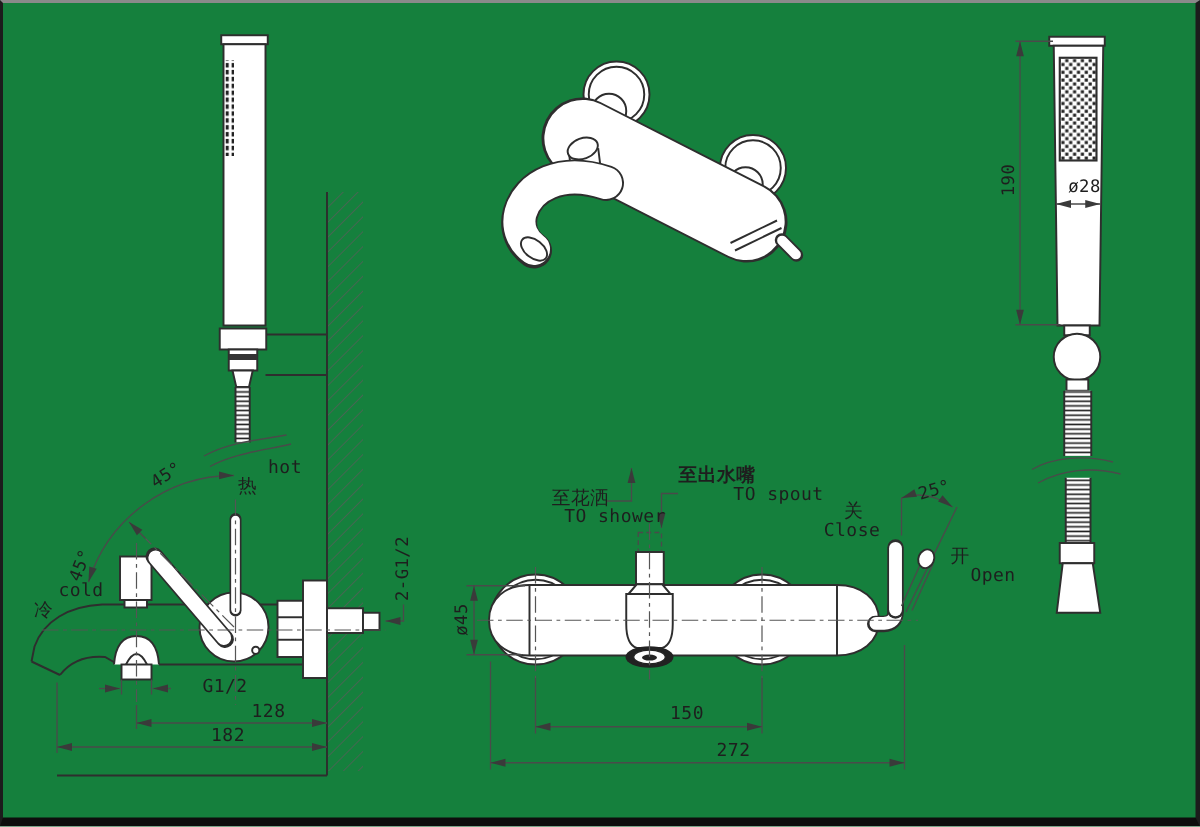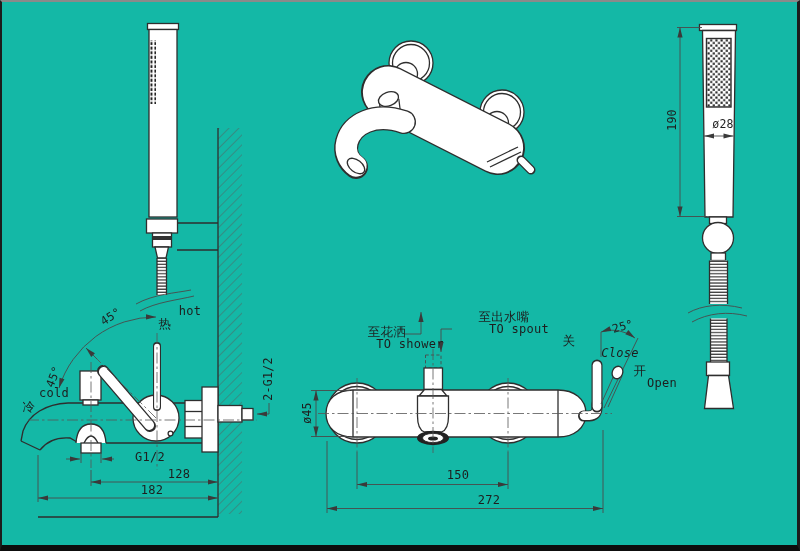--- a/index.html
+++ b/index.html
@@ -1,16 +1,16 @@
 <!DOCTYPE html>
 <html><head>
 <meta charset="utf-8">
 <style>
   html,body{margin:0;padding:0;background:#e8e8e8;}
-  .stage{position:relative;width:800px;height:551px;background:#14b8a6;overflow:hidden;
+  .stage{position:relative;width:800px;height:551px;background:#15803d;overflow:hidden;
          font-family:"DejaVu Sans Mono","Liberation Mono",monospace;}
   .frame{position:absolute;inset:0;box-sizing:border-box;
          border-left:2px solid #1c1c1c;border-right:3px solid #1c1c1c;
          border-top:2px solid #8a8a8a;border-bottom:6px solid #0d0d0d;pointer-events:none;}
   svg{position:absolute;left:0;top:0;}
   .o{stroke:#2e2e2e;stroke-width:1.3;fill:none;}
   .of{stroke:#2e2e2e;stroke-width:1.3;fill:#ffffff;}
   .t{stroke:#4a4a4a;stroke-width:0.9;fill:none;}
   .cl{stroke:#555;stroke-width:0.8;stroke-dasharray:11 3 2.5 3;fill:none;}
   .lbl{position:absolute;transform:translate(-50%,-50%);font-size:11.5px;color:#1e1e1e;
@@ -225,25 +225,25 @@
 <div class="lbl r33" style="left:111px;top:317px;">45°</div>
 <div class="lbl r68" style="left:54px;top:377px;">45°</div>
 
 <div class="lbl s12" style="left:126px;top:457px;">G1/2</div>
 <div class="lbl s12" style="left:155px;top:474px;">128</div>
 <div class="lbl s12" style="left:128px;top:490px;text-align:center;">182</div>
 <div class="lbl r90" style="left:269px;top:379px;">2-G1/2</div>
 
 <div class="lbl zh" style="left:387px;top:332px;">至花洒</div>
 <div class="lbl s12" style="left:386px;top:344px;">TO shower</div>
-<div class="lbl zh" style="left:504px;top:317px;">至出水嘴</div>
+<div class="lbl zh" style="left:478px;top:317px;font-weight:bold;">至出水嘴</div>
 <div class="lbl s12" style="left:495px;top:329px;">TO spout</div>
 
 <div class="lbl zh" style="left:569px;top:341px;">关</div>
-<div class="lbl s12" style="left:596px;top:353px;font-style:italic;">Close</div>
+<div class="lbl s12" style="left:544px;top:353px;">Close</div>
 <div class="lbl zh" style="left:640px;top:371px;">开</div>
 <div class="lbl s12" style="left:638px;top:383px;text-align:right;">Open</div>
 <div class="lbl r16" style="left:623px;top:327px;">25°</div>
 
 <div class="lbl r90" style="left:308px;top:413px;">ø45</div>
 <div class="lbl s12" style="left:434px;top:475px;">150</div>
 <div class="lbl s12" style="left:465px;top:500px;">272</div>
 
 <div class="frame"></div>
 </div>

